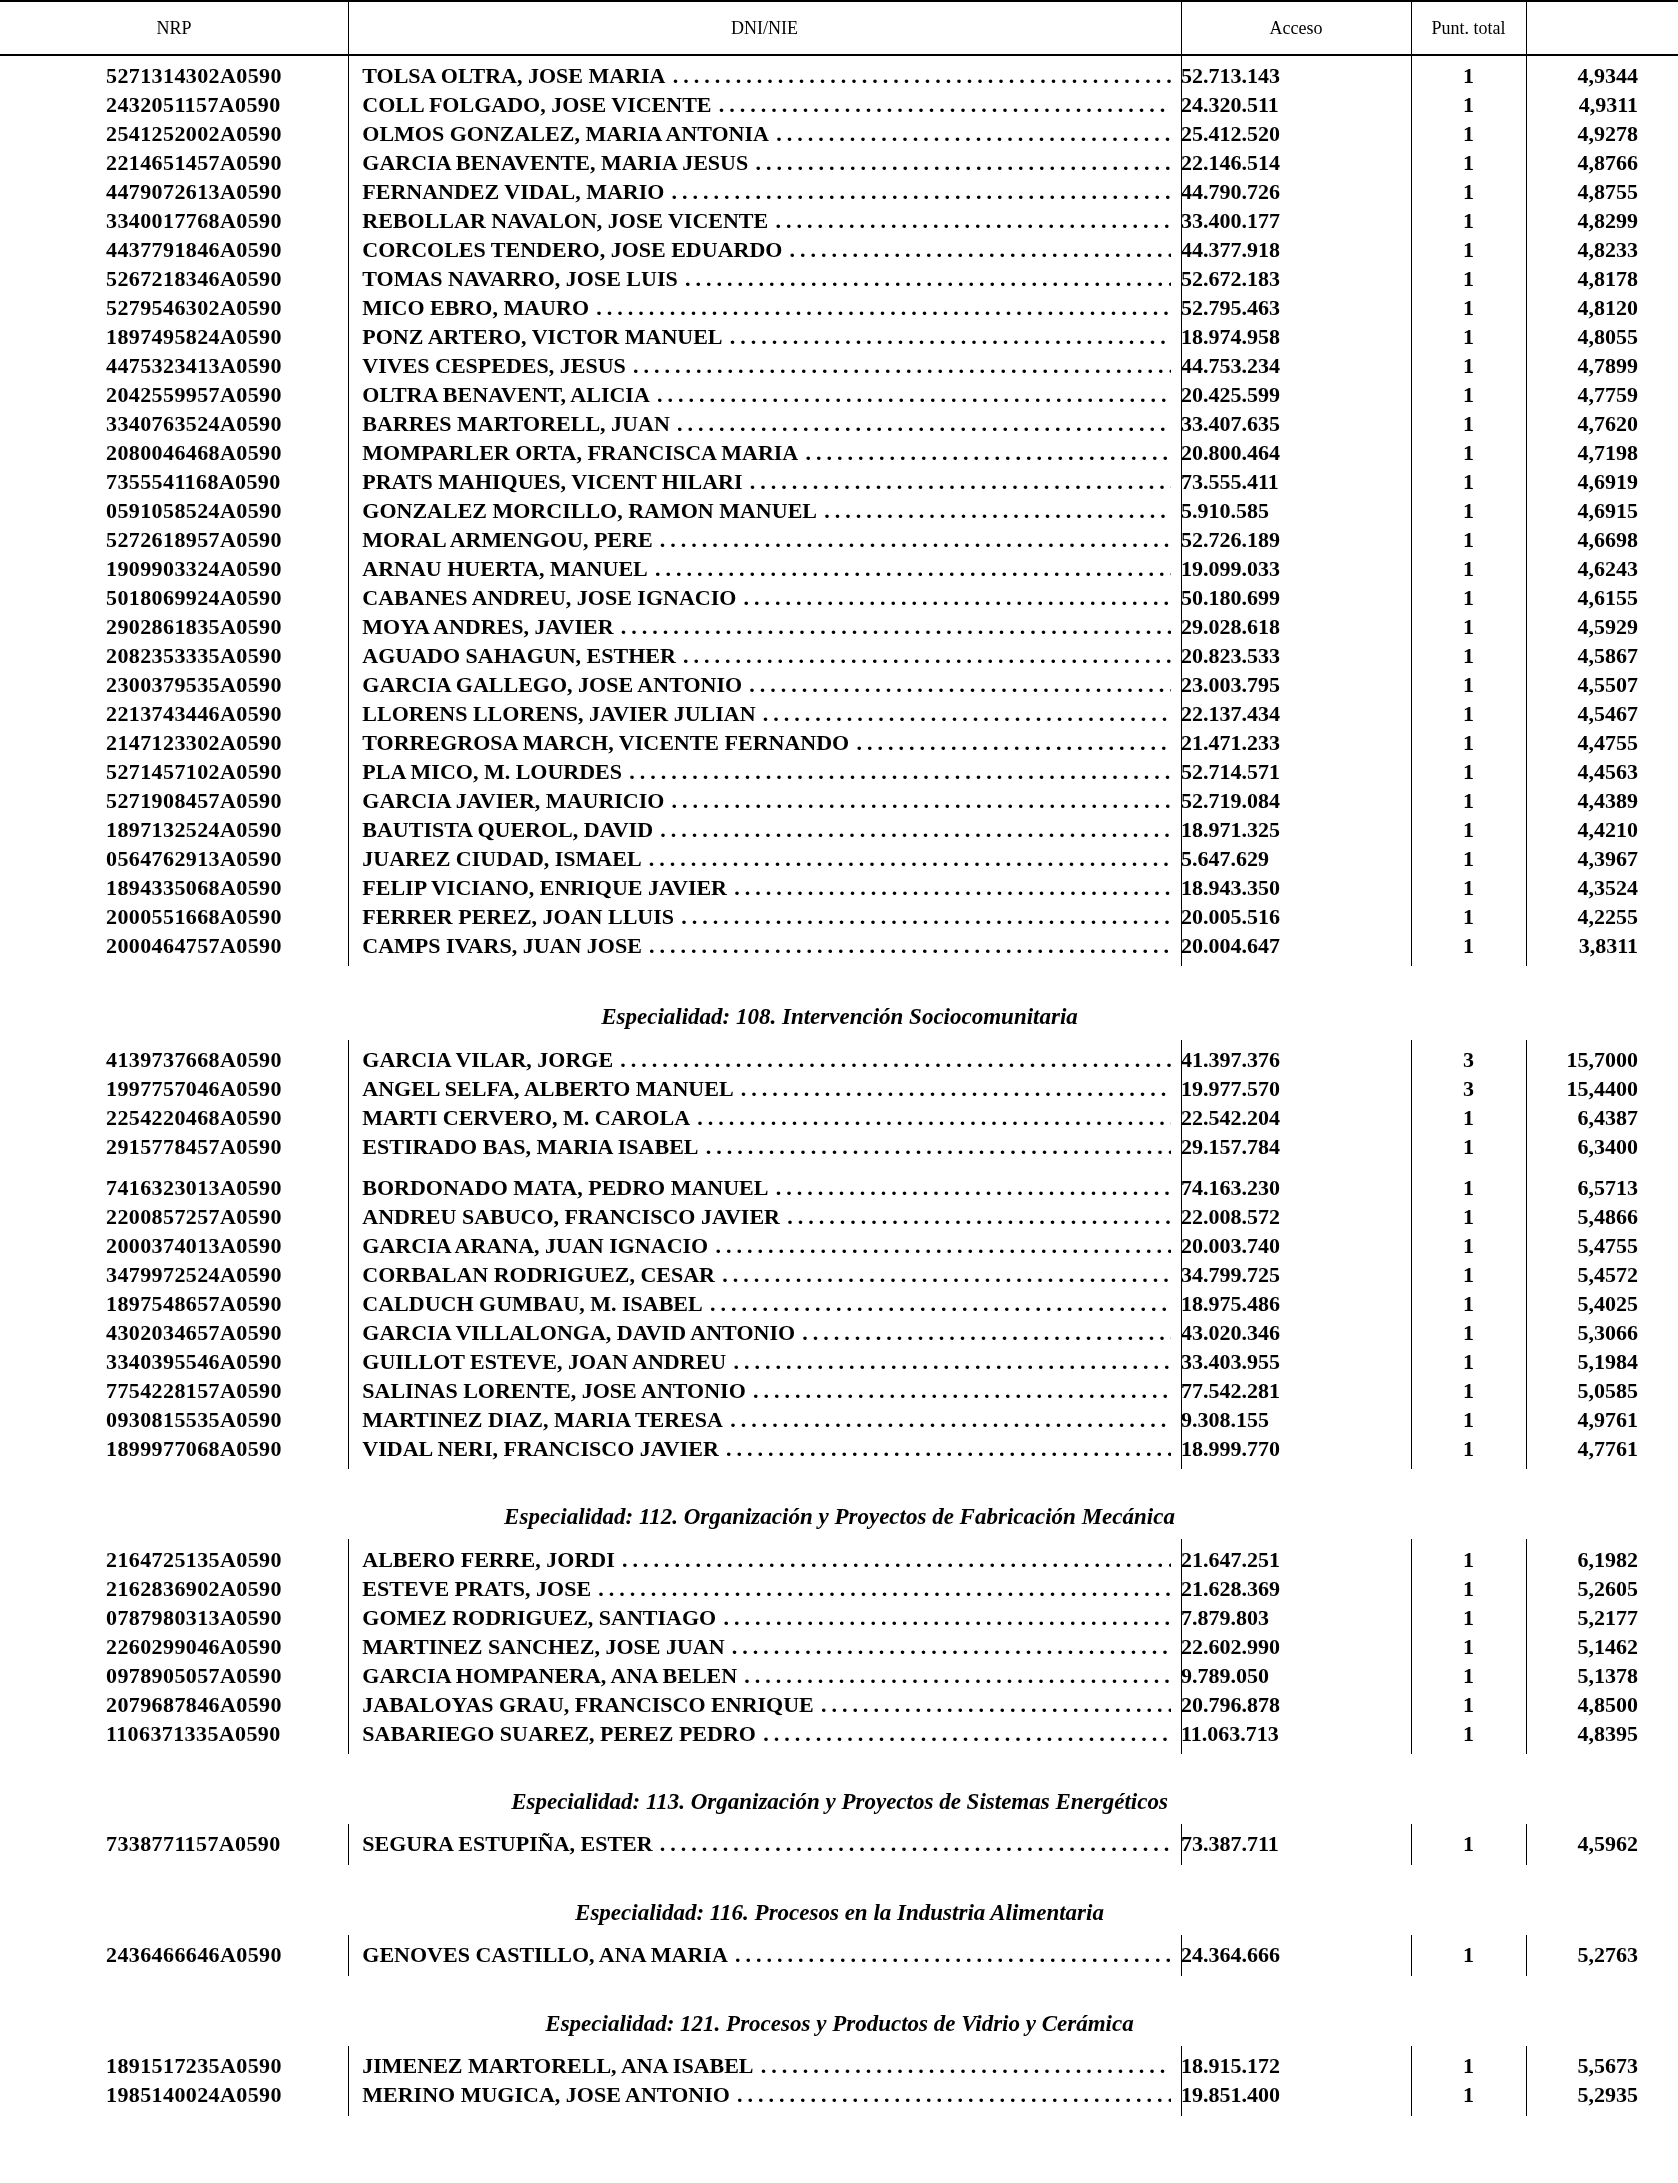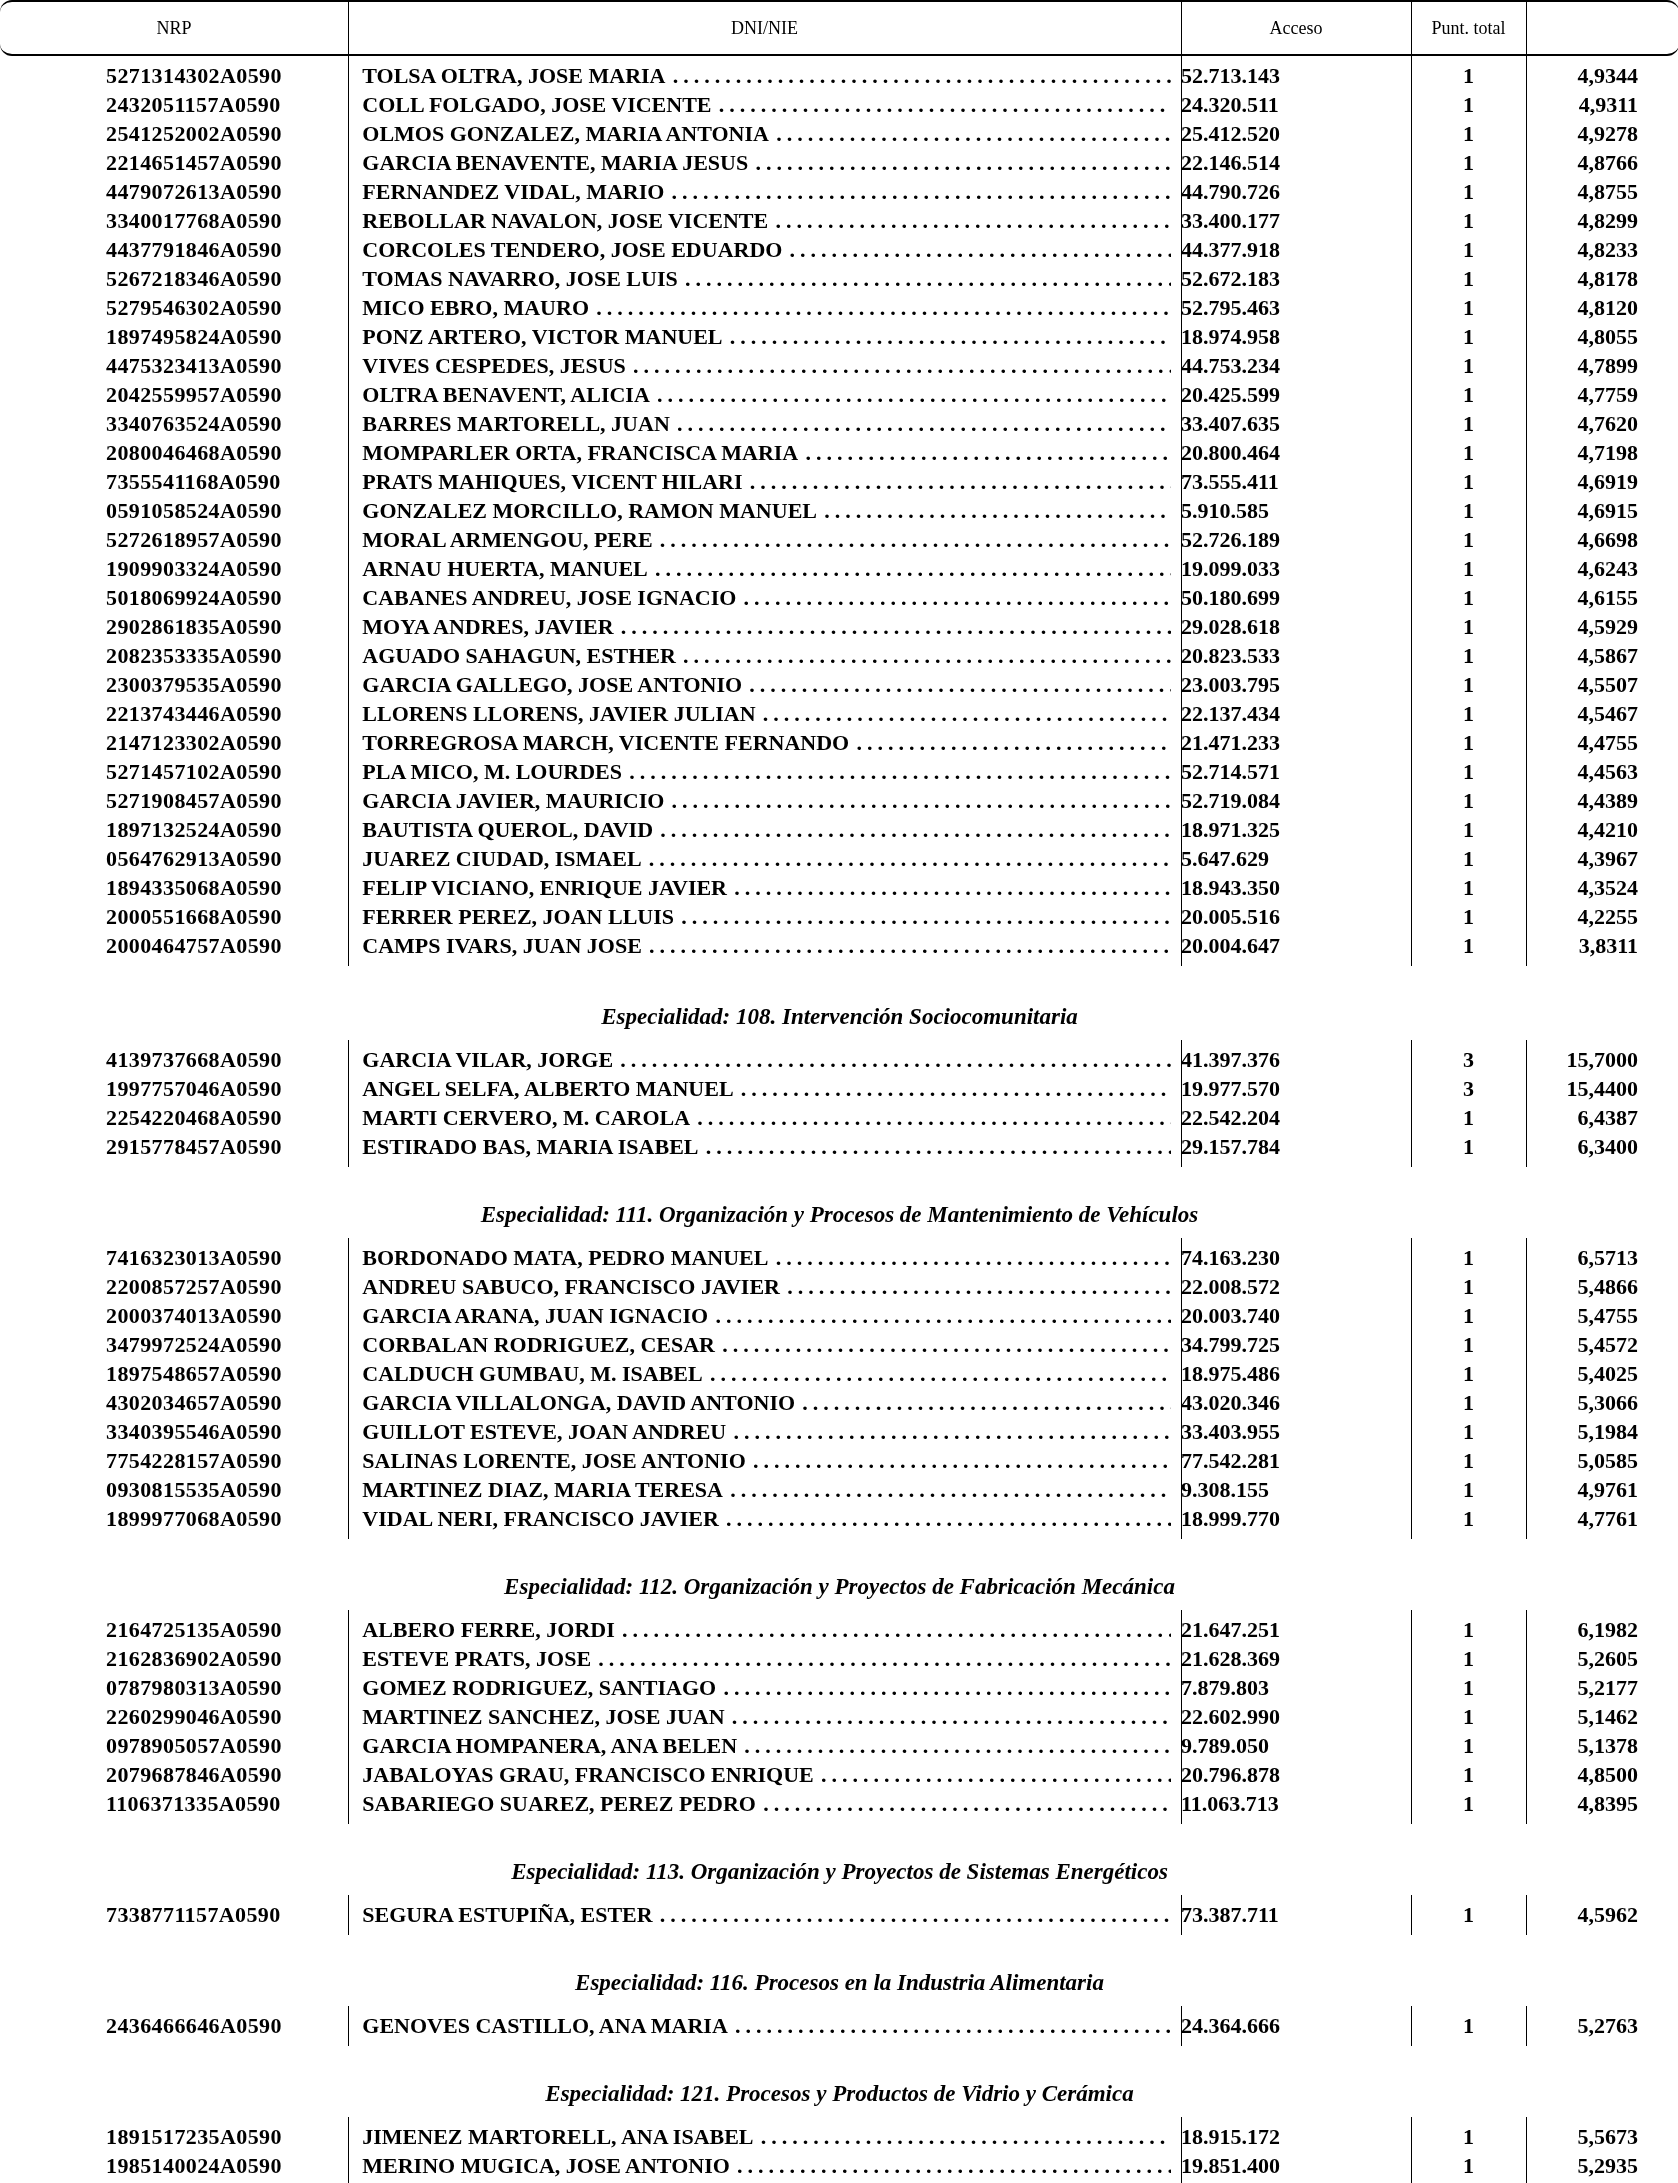--- a/index.html
+++ b/index.html
@@ -14,21 +14,20 @@
   }
   
   .thead {
     position: relative;
     display: grid;
     grid-template-columns: 348px 833px 230px 115px 152px;
     height: 52px;
     align-items: center;
     border-top: 2.1px solid #000;
     border-bottom: 2.9px solid #000;
-    border-radius: 12px;
   }
   .thead .th {
     text-align: center;
     font-size: 18px;
     font-weight: normal;
   }
   .vl {
     position: absolute;
     top: 0; bottom: 0;
     width: 1.4px;
@@ -450,21 +449,20 @@
           <div class="cell-nrp">2915778457A0590</div>
           <div class="cell-name">
             <span class="nm">ESTIRADO BAS, MARIA ISABEL</span>
             <span class="leader">................................................................................................................................................................</span>
           </div>
           <div class="cell-dni">29.157.784</div>
           <div class="cell-acc">1</div>
           <div class="cell-pt">6,3400</div>
         </div>
       </div>
-      <div class="section-heading">Especialidad: 111. Organización y Procesos de Mantenimiento de Vehículos</div>
       <div class="block">
         <div class="vl c1"></div>
         <div class="vl c2"></div>
         <div class="vl c3"></div>
         <div class="vl c4"></div>
         <div class="row">
           <div class="cell-nrp">7416323013A0590</div>
           <div class="cell-name">
             <span class="nm">BORDONADO MATA, PEDRO MANUEL</span>
             <span class="leader">................................................................................................................................................................</span>

